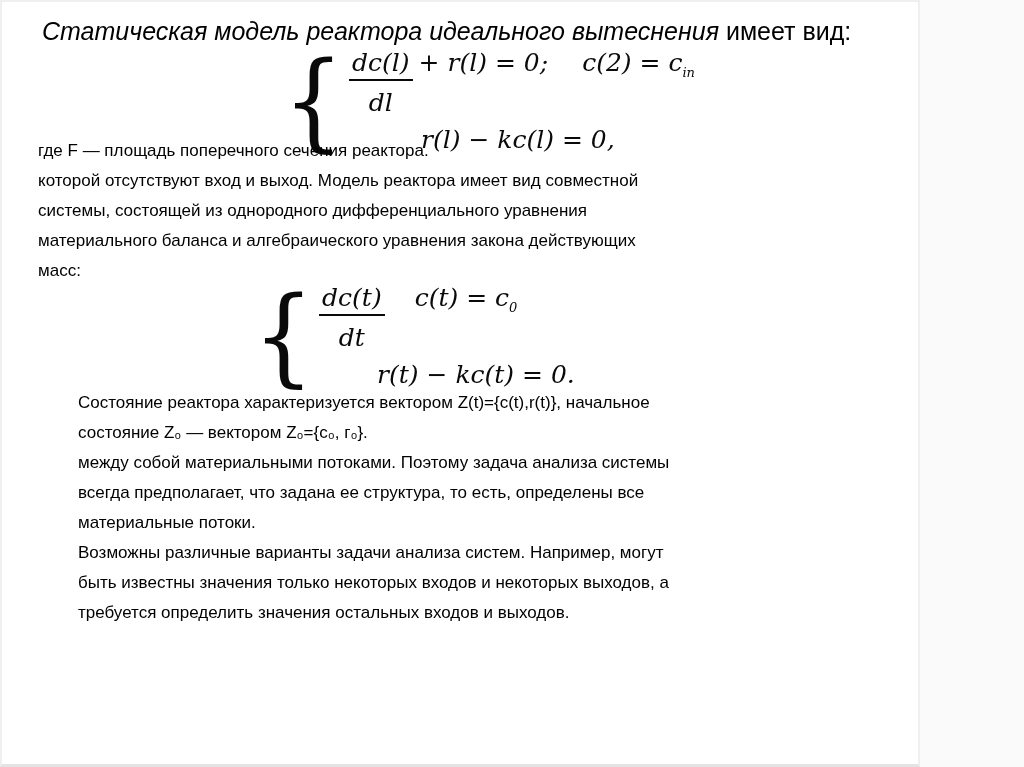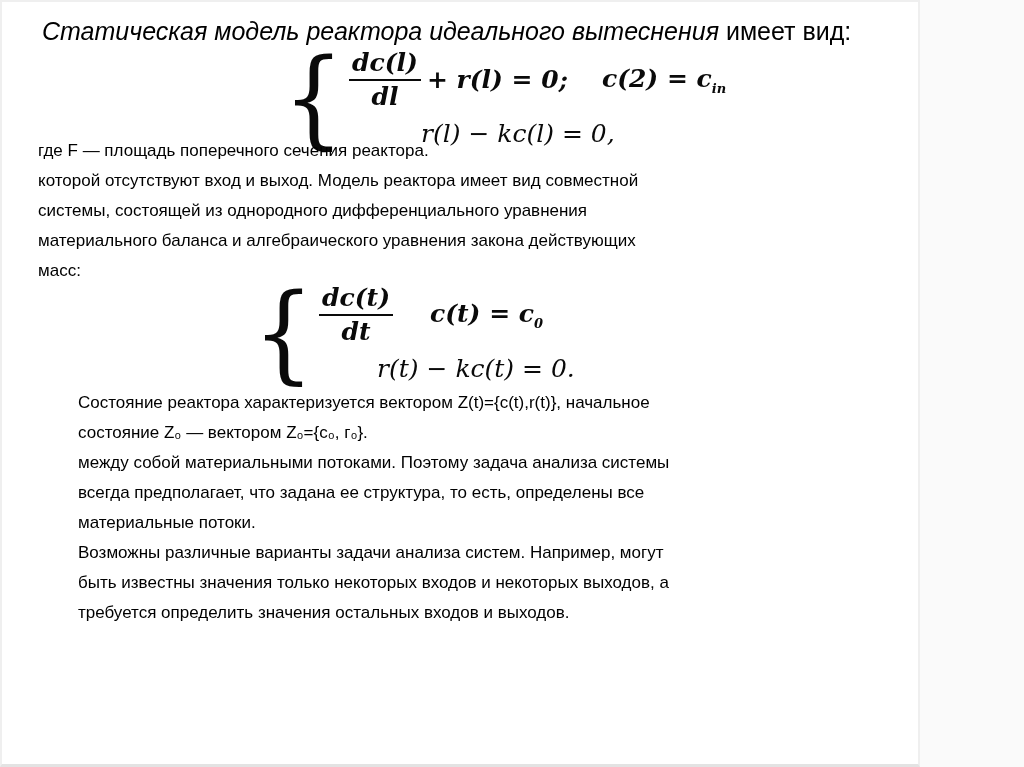--- a/index.html
+++ b/index.html
@@ -27,28 +27,28 @@
     font-family:"DejaVu Serif","Liberation Serif",serif;
     font-style:italic;font-size:25px;color:#0a0a0a;
   }
   .brace{
     font-style:normal;font-weight:400;
     font-size:96px;line-height:0;
     transform:scaleY(1.12);transform-origin:center;
     margin-right:5px;
   }
   .f-body{display:flex;flex-direction:column;}
-  .f-row1{display:flex;align-items:center;font-weight:bold;}
+  .f-row1{display:flex;}
   .frac{display:inline-flex;flex-direction:column;align-items:center;margin-right:6px;}
   .frac .num{padding:0 3px 2px;border-bottom:2px solid #0a0a0a;}
-  .frac .den{padding-top:1px;}
+  .frac .den{padding-top:7px;}
   .f-mid{white-space:pre;}
   .f-cond{white-space:pre;}
   .formula-1 .f-cond{margin-left:34px;}
-  .formula-2 .f-cond{margin-left:31px;}
+  .formula-2 .f-cond{margin-left:24px;}
   .f-row2{margin-top:8px;white-space:pre;}
   .formula-1 .f-row2{margin-left:72px;}
   .formula-2 .f-row2{margin-left:58px;}
   .fsub{font-size:13px;vertical-align:sub;font-style:italic;}
   
   .block{position:absolute;font-size:17px;line-height:30px;white-space:nowrap;}
   .block-1{left:36px;top:134px;}
   .block-2{left:76px;top:386px;}
   .line{height:30px;}
   

